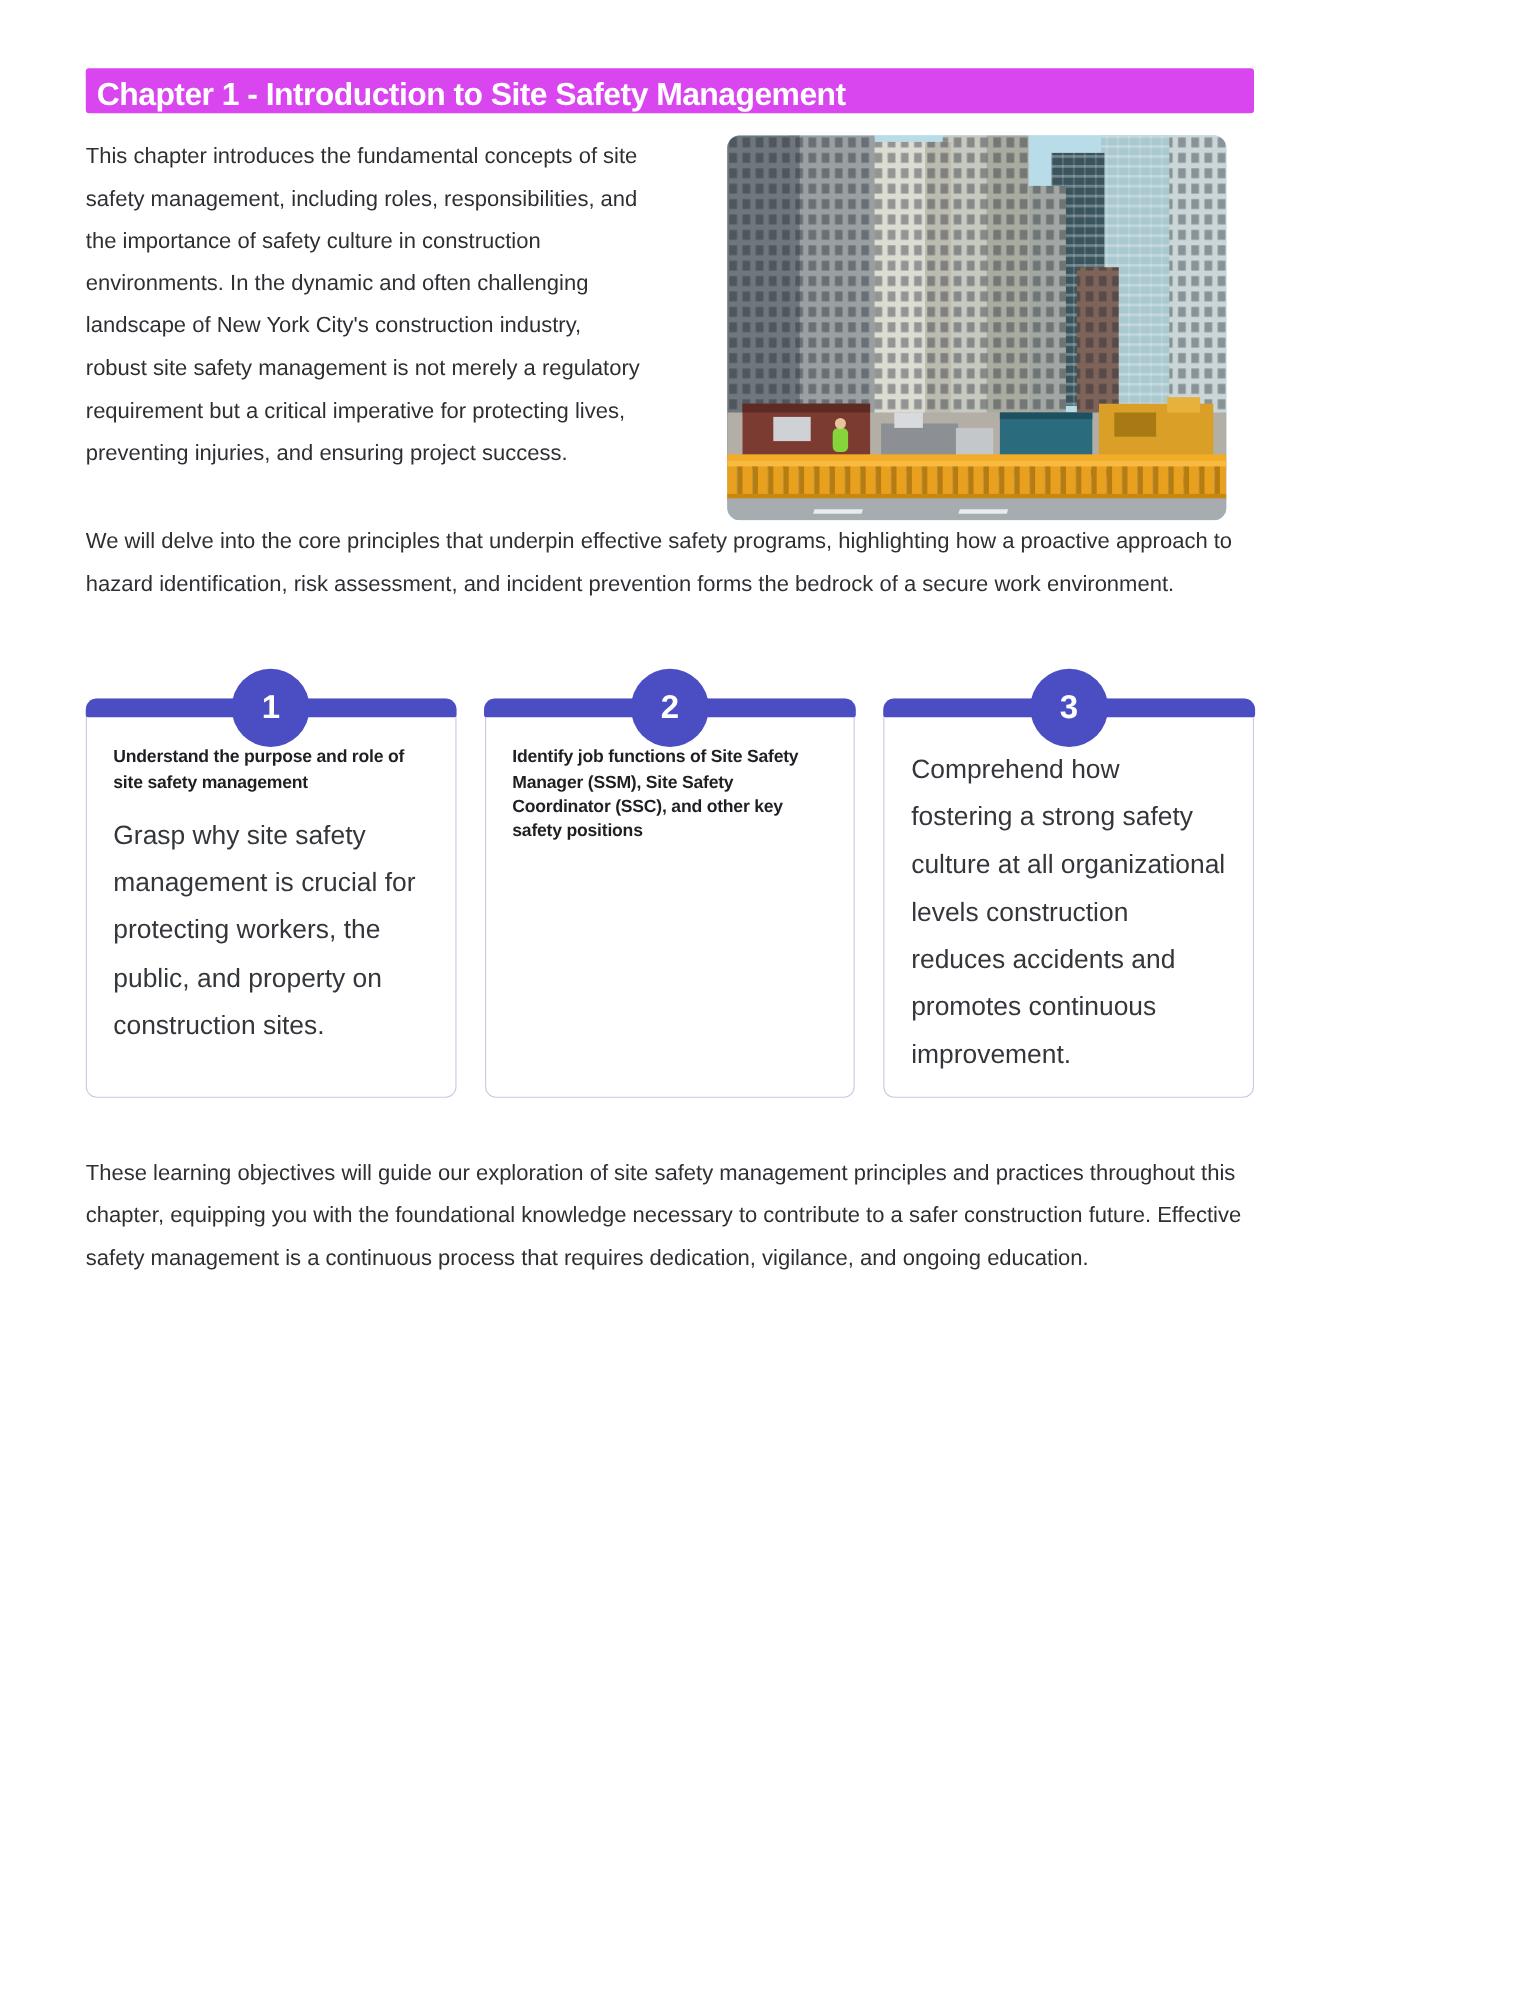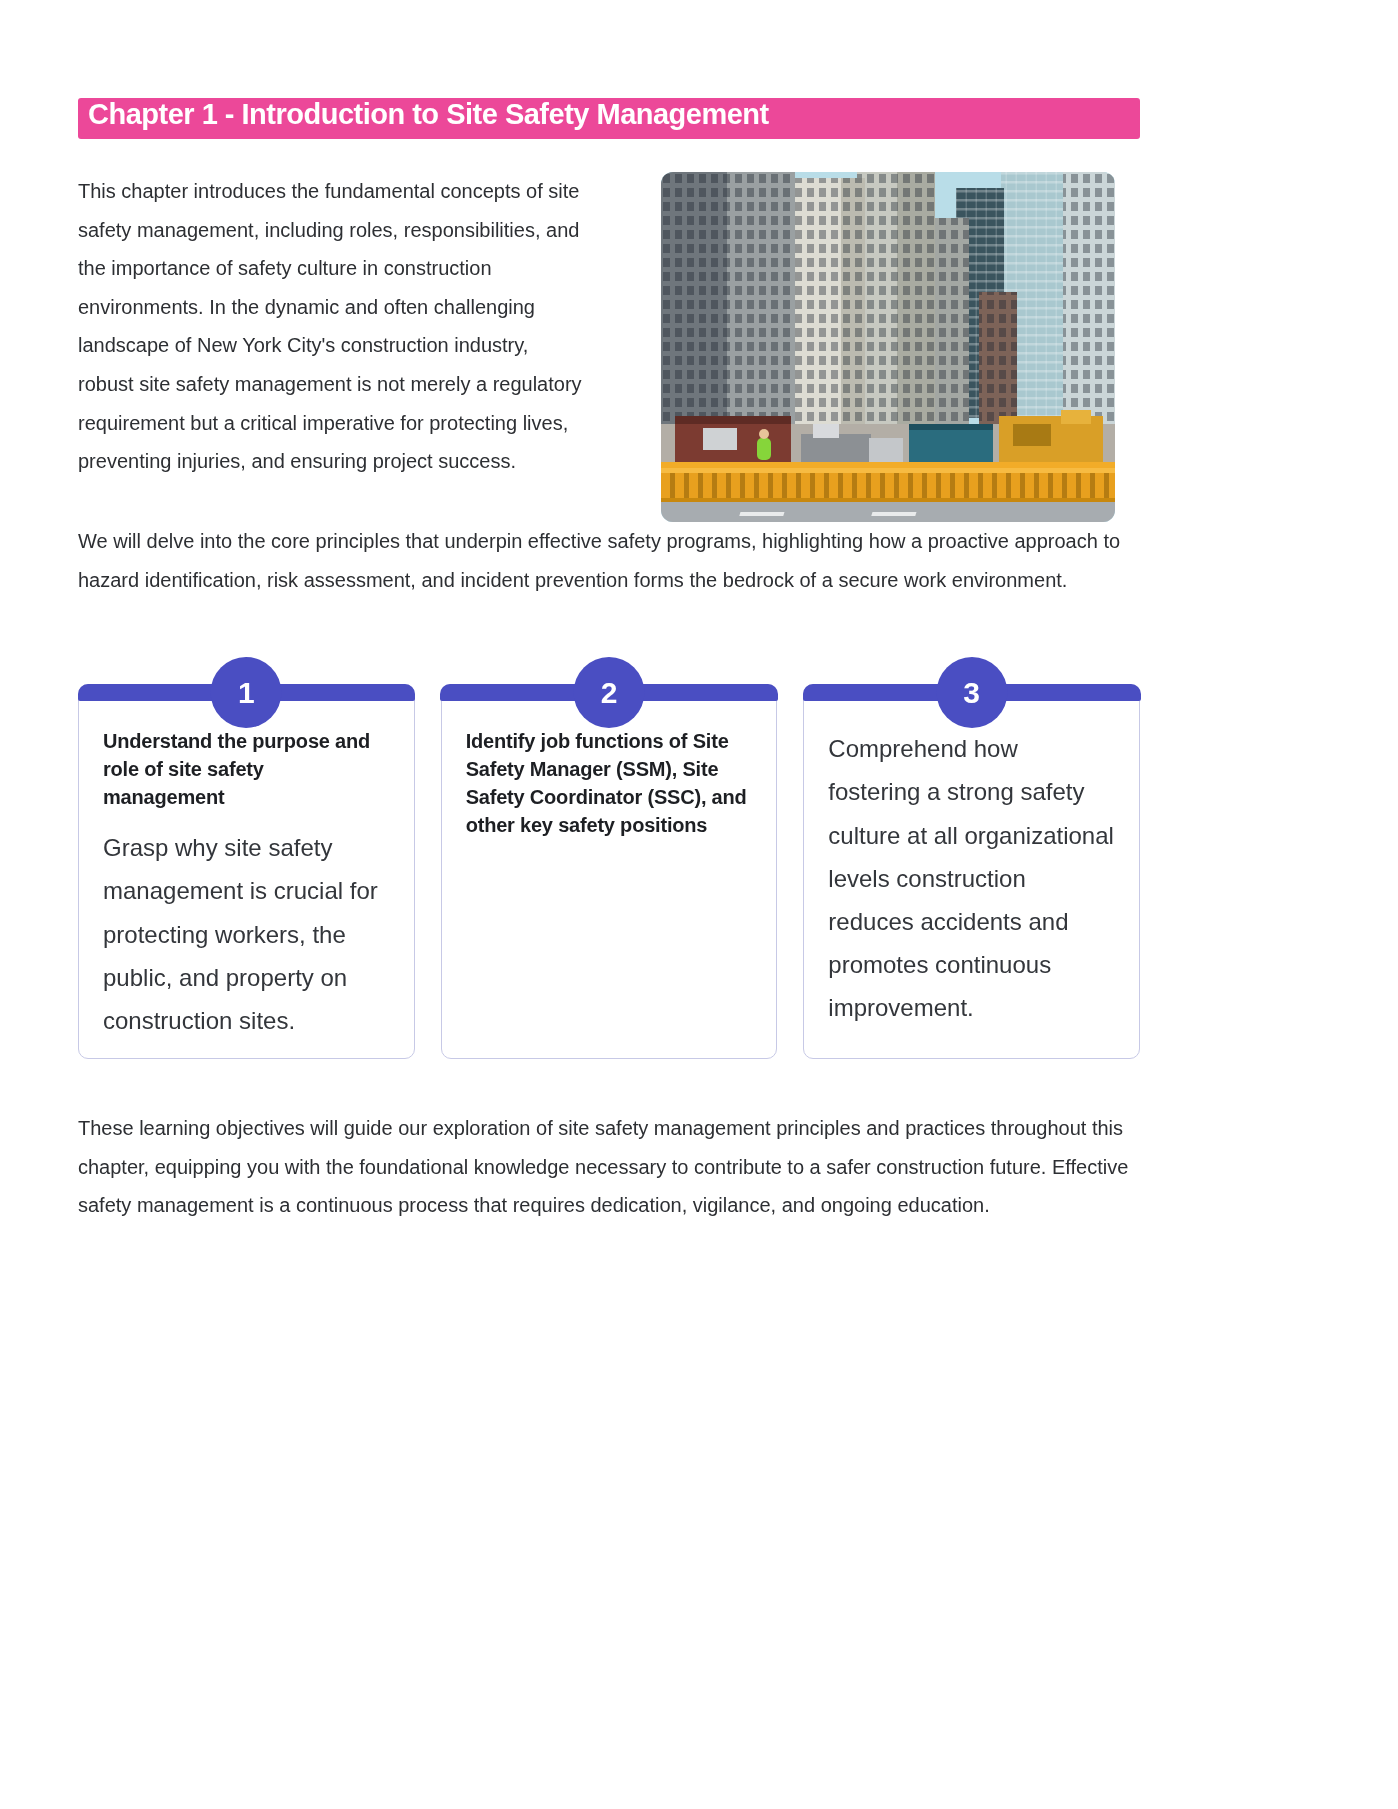--- a/index.html
+++ b/index.html
@@ -8,37 +8,37 @@
     width: 1398px; height: 1809px;
     font-family: "Liberation Sans", "DejaVu Sans", sans-serif;
     color: #2d2f33;
     position: relative;
     overflow: hidden;
   }
   .content { margin-left: 78px; width: 1062px; }
 
   
   .header-bar {
-    margin-top: 98px;
+    margin-top: 62px;
     height: 41px;
-    background: #ec4899;
+    background: #d946ef;
     border-radius: 3px;
-    display: flex; align-items: flex-start;
+    display: flex; align-items: flex-end;
     padding-left: 10px;
   }
   .header-bar h1 {
     color: #ffffff;
     font-size: 29px;
     font-weight: 700;
     letter-spacing: -0.5px;
     white-space: nowrap;
   }
 
   
-  .intro-section { display: flex; margin-top: 33px; gap: 75px; }
+  .intro-section { display: flex; margin-top: 20px; gap: 75px; }
   .para {
     font-size: 20px;
     line-height: 1.93;
     color: #2d2f33;
   }
   .intro-text { width: 508px; flex-shrink: 0; }
   .photo {
     width: 454px; height: 350px;
     border-radius: 12px;
     overflow: hidden;
@@ -70,21 +70,21 @@
     transform: translateX(-50%);
     width: 71px; height: 71px;
     border-radius: 50%;
     background: #4a4ec2;
     color: #ffffff;
     font-size: 30px; font-weight: 700;
     display: flex; align-items: center; justify-content: center;
     z-index: 2;
   }
   .card-title {
-    font-size: 20px;
+    font-size: 16px;
     font-weight: 700;
     color: #1d1f23;
     line-height: 1.4;
     letter-spacing: -0.2px;
     margin-bottom: 15px;
   }
   .card-body {
     font-size: 24px;
     line-height: 1.8;
     color: #33363b;

